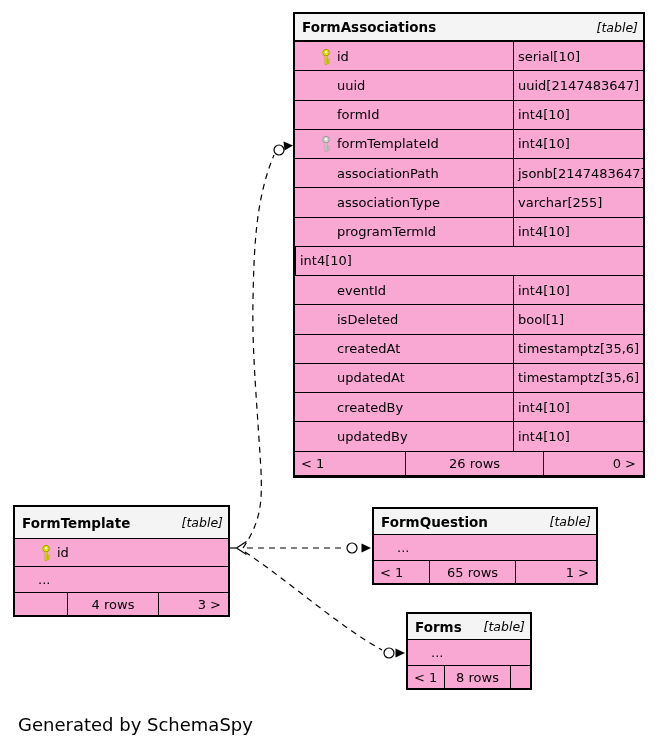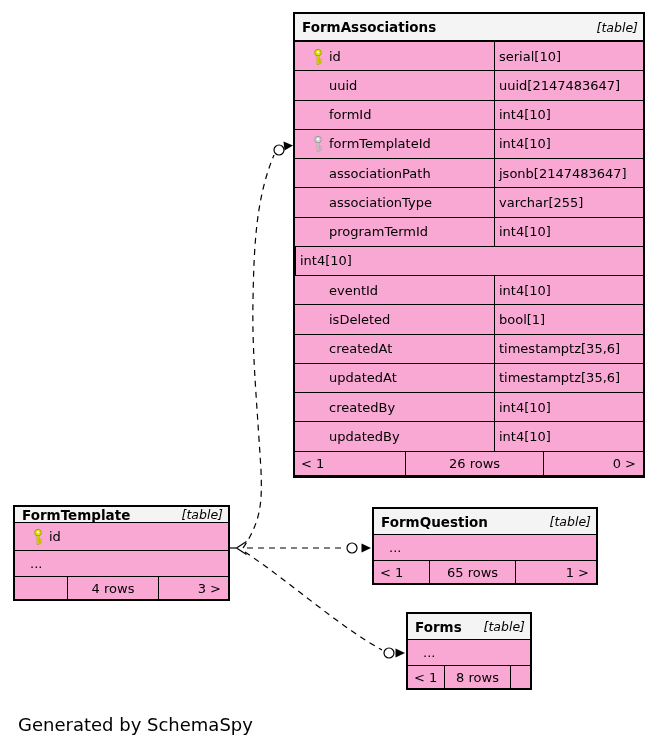--- a/index.html
+++ b/index.html
@@ -10,21 +10,21 @@
   .tbl{position:absolute;z-index:2;box-sizing:border-box;background:#f9a8d4;
        border:2px solid #000;}
   .thead{display:flex;justify-content:space-between;align-items:center;
          background:#f4f4f4;border-bottom:2px solid #000;
          padding:0 5px 0 7px;box-sizing:border-box;}
   .ttitle{font-weight:bold;font-size:13.5px;}
   .ttype{font-size:12.5px;font-style:italic;}
   .trow{display:flex;align-items:center;box-sizing:border-box;
         border-bottom:1px solid #000;font-size:13px;}
   .namecell{display:flex;align-items:center;box-sizing:border-box;
-            padding-left:15px;height:100%;flex:1;}
+            padding-left:4px;height:100%;flex:1;margin-left:19px;}
   .namecell.fixed{flex:0 0 199px;width:199px;}
   .keyslot{width:17px;margin-left:2px;display:inline-flex;align-items:center;
            flex:0 0 17px;}
   .typecell{flex:1;border-left:1px solid #000;padding-left:4px;height:100%;
             display:flex;align-items:center;box-sizing:border-box;}
   .tfoot{display:flex;box-sizing:border-box;font-size:13px;}
   .fcell{display:flex;align-items:center;box-sizing:border-box;height:100%;}
   .fl{padding-left:6px;justify-content:flex-start;}
   .fm{border-left:1px solid #000;justify-content:center;}
   .fr{border-left:1px solid #000;justify-content:flex-end;padding-right:7px;}
@@ -33,21 +33,21 @@
   #tbl-0{left:293px;top:12px;width:352px;border-width:2px 2px 3px 2px;}
   #tbl-0 .thead{height:28px;}
   #tbl-0 .trow{height:29.25px;}
   #tbl-0 .tfoot{height:23px;}
   #tbl-0 .fl{flex:0 0 110px;}
   #tbl-0 .fm{flex:0 0 138px;}
   #tbl-0 .fr{flex:1;}
 
   
   #tbl-1{left:13px;top:505px;width:217px;}
-  #tbl-1 .thead{height:16px;border-bottom-width:1px;}
+  #tbl-1 .thead{height:32px;border-bottom-width:1px;}
   #tbl-1 .trow{height:28px;}
   #tbl-1 .trow:last-child{height:26px;}
   #tbl-1 .tfoot{height:22px;}
   #tbl-1 .fl{flex:0 0 52px;}
   #tbl-1 .fm{flex:0 0 91px;}
   #tbl-1 .fr{flex:1;}
 
   
   #tbl-2{left:372px;top:507px;width:226px;}
   #tbl-2 .thead{height:26px;border-bottom-width:1px;}

